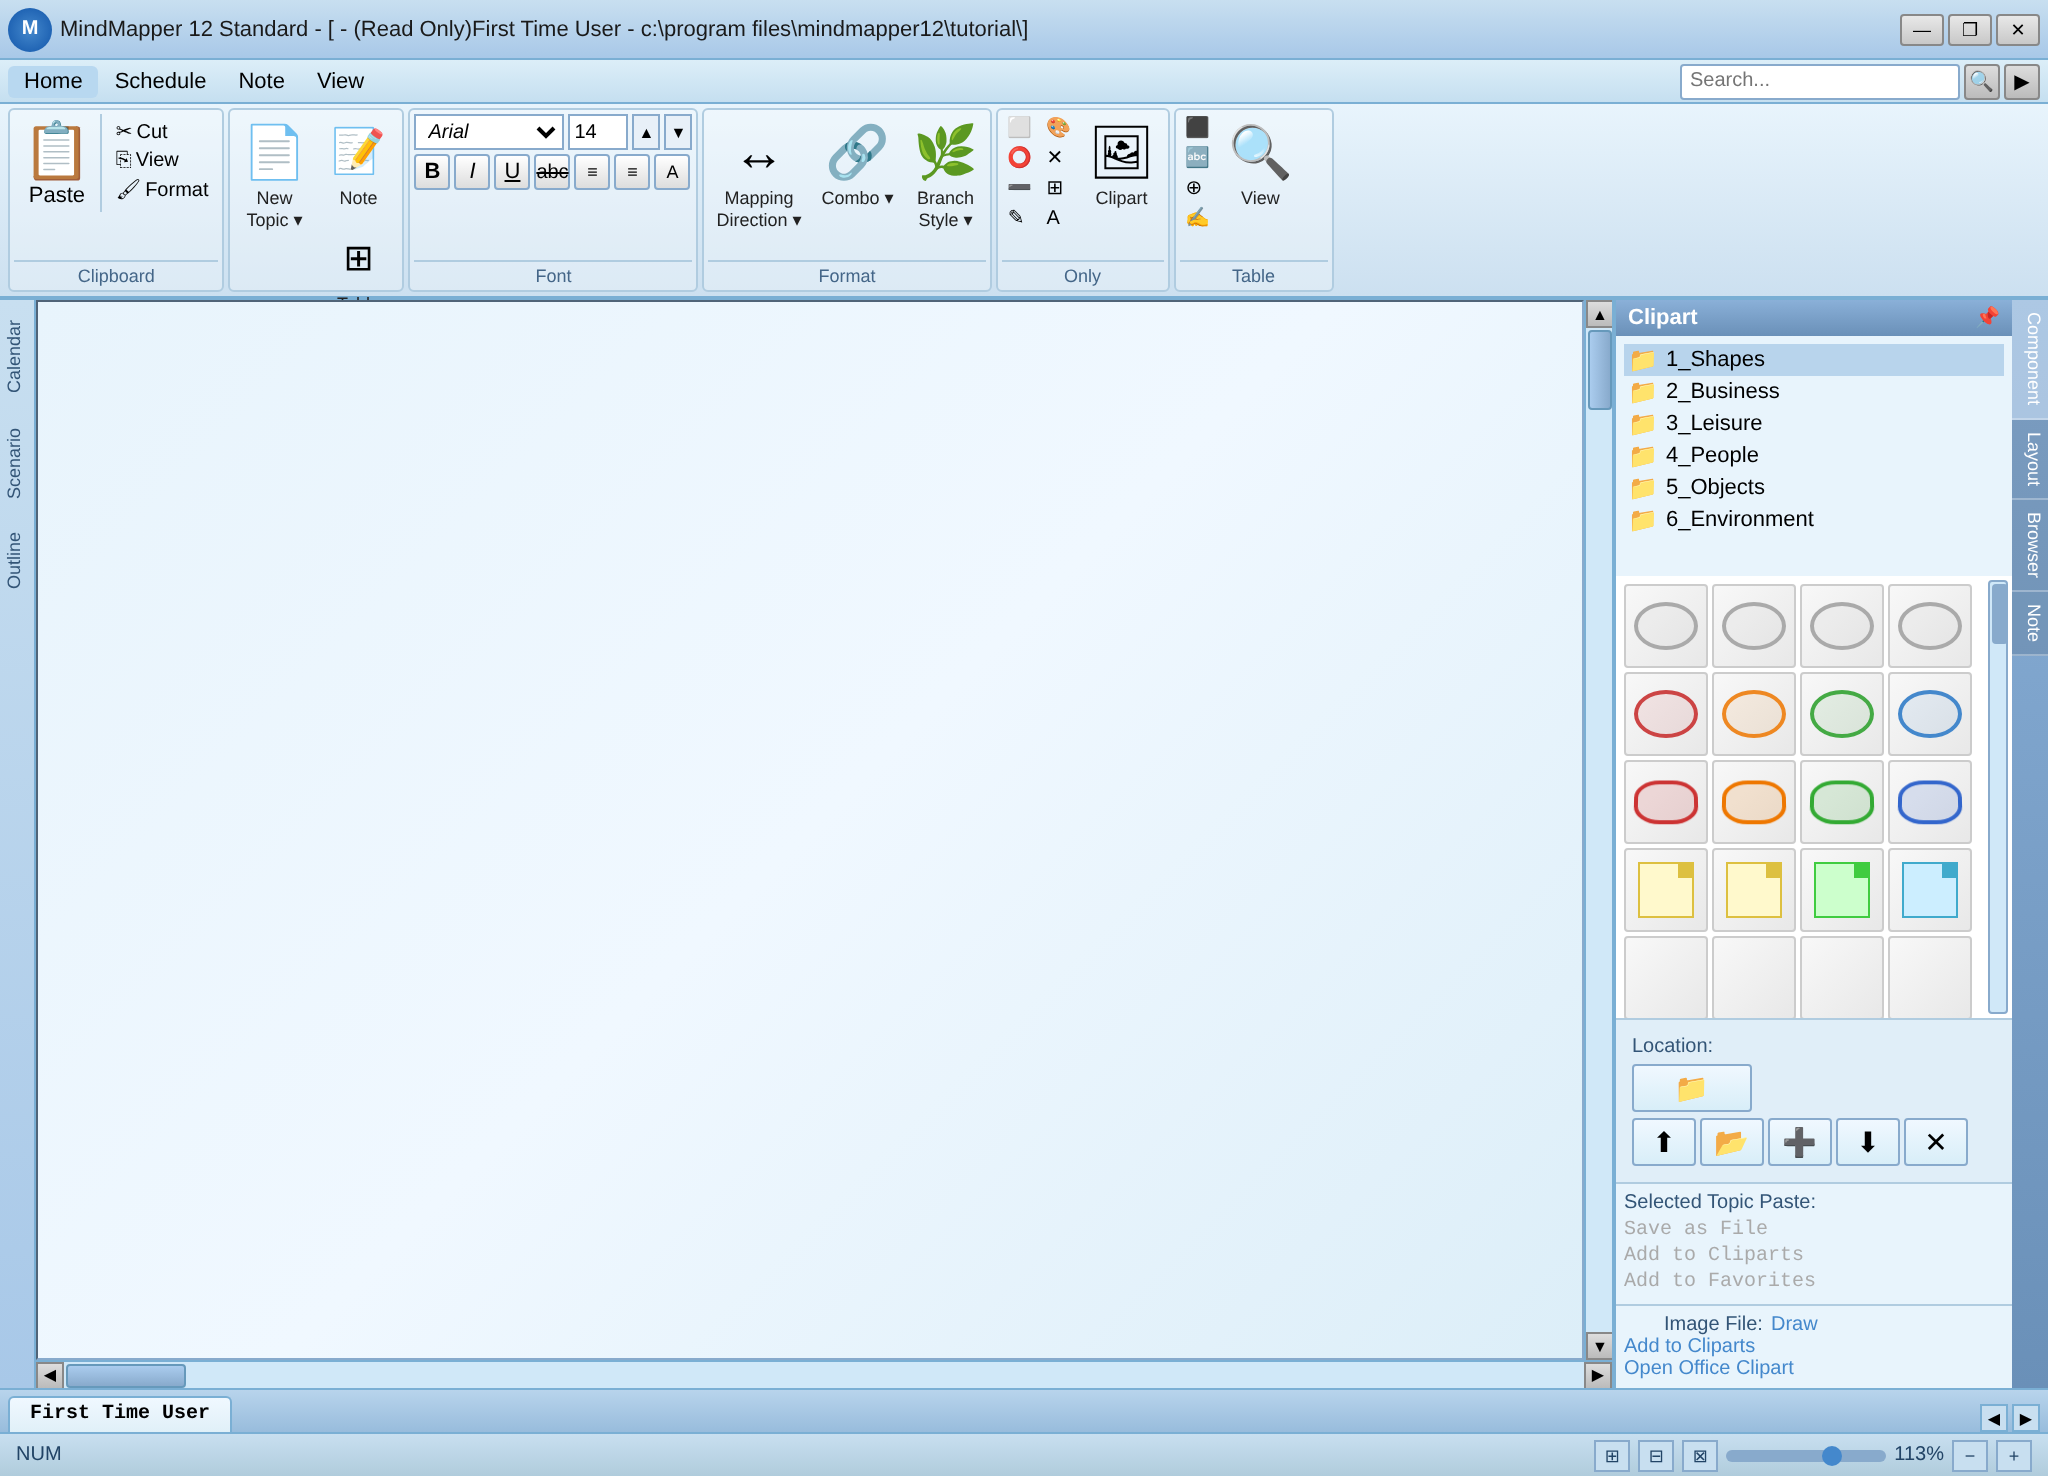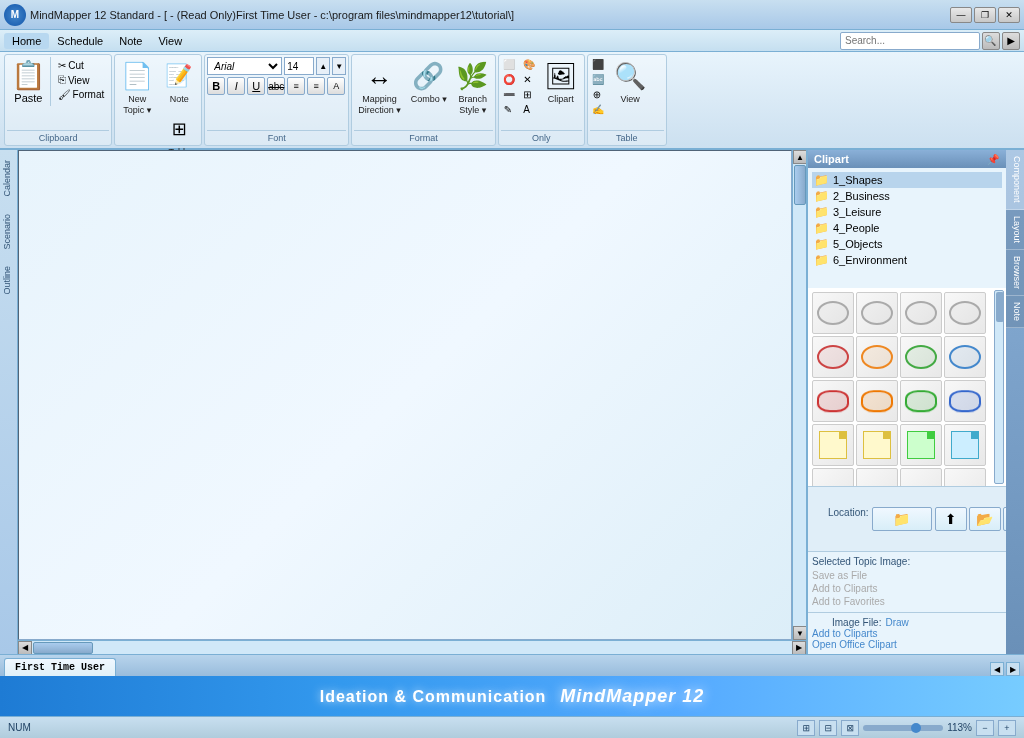--- a/index.html
+++ b/index.html
@@ -80,28 +80,28 @@
     #panel-title { color: white; font-size: 11px; font-weight: bold; }
     #panel-pin { color: white; font-size: 10px; cursor: pointer; }
     #panel-tree { padding: 4px; flex: none; height: 120px; }
     .tree-item { display: flex; align-items: center; gap: 4px; padding: 1px 2px; font-size: 11px; cursor: pointer; }
     .tree-item.selected { background: #b8d4ec; }
     .folder-icon { color: #e8a020; font-size: 12px; }
     #clipart-grid { flex: 1; padding: 4px; overflow-y: auto; background: white; }
     .clipart-row { display: flex; gap: 2px; margin-bottom: 2px; }
     .clipart-cell { width: 42px; height: 42px; border: 1px solid #ccc; background: linear-gradient(135deg, #f8f8f8, #e8e8e8); cursor: pointer; display: flex; align-items: center; justify-content: center; border-radius: 2px; }
 
-    #location-bar { padding: 20px; display: flex; gap: 3px; background: #e0eef8; border-top: 1px solid #b0cce0; }
+    #location-bar { padding: 8px; display: flex; flex-direction: column; gap: 3px; background: #e0eef8; border-top: 1px solid #b0cce0; }
     #location-label { font-size: 10px; color: #335577; }
     .location-btns { display: flex; gap: 2px; }
     .loc-btn { width: 32px; height: 24px; background: linear-gradient(to bottom, #f0f8ff, #d8eef8); border: 1px solid #88aacc; cursor: pointer; display: flex; align-items: center; justify-content: center; font-size: 14px; border-radius: 2px; }
     #selected-topic-section { padding: 4px; background: #e8f4fc; border-top: 1px solid #b0cce0; }
     #selected-topic-label { font-size: 10px; color: #335577; margin-bottom: 2px; }
     .action-link { font-size: 10px; color: #4488cc; cursor: pointer; display: block; padding: 1px 0; }
-    .action-link.disabled { color: #aaa; cursor: default; }
+    .action-link.disabled { color: #aaa; cursor: default; font-family: Liberation Mono, monospace; }
     #image-file-section { padding: 4px; border-top: 1px solid #b0cce0; background: #e8f4fc; }
     #image-file-label { font-size: 10px; color: #335577; }
     .image-action-link { font-size: 10px; color: #4488cc; cursor: pointer; display: block; }
 
     
     #right-sidebar-tabs { width: 18px; background: linear-gradient(to bottom, #8ab0d8, #6a90b8); display: flex; flex-direction: column; }
     .right-tab { writing-mode: vertical-rl; font-size: 9px; padding: 6px 2px; cursor: pointer; color: white; white-space: nowrap; border-bottom: 1px solid rgba(255,255,255,0.3); background: rgba(0,0,0,0.1); }
     .right-tab.active { background: rgba(255,255,255,0.3); }
 
     #main-container { display: flex; flex-direction: column; height: calc(738px - 30px - 22px - 98px); }
@@ -436,21 +436,21 @@
         <div class="location-btns">
           <div class="loc-btn">⬆</div>
           <div class="loc-btn">📂</div>
           <div class="loc-btn">➕</div>
           <div class="loc-btn">⬇</div>
           <div class="loc-btn">✕</div>
         </div>
       </div>
 
       <div id="selected-topic-section">
-        <div id="selected-topic-label">Selected Topic Image:</div>
+        <div id="selected-topic-label">Selected Topic Paste:</div>
         <span class="action-link disabled">Save as File</span>
         <span class="action-link disabled">Add to Cliparts</span>
         <span class="action-link disabled">Add to Favorites</span>
       </div>
 
       <div id="image-file-section">
         <div style="display:flex;gap:4px;align-items:center;padding-left:20px;">
           <div id="image-file-label">Image File:</div>
           <span class="image-action-link">Draw</span>
         </div>
@@ -470,26 +470,20 @@
   </div>
 
   <div id="tab-bar">
     <div class="doc-tab active">First Time User</div>
     <div class="tab-nav-btns">
       <div class="tab-nav-btn">◀</div>
       <div class="tab-nav-btn">▶</div>
     </div>
   </div>
 
-  <div id="footer">
-    <div id="footer-text">
-      <span>Ideation &amp; Communication</span>&nbsp;&nbsp;
-      <span style="font-size:18px;font-weight:bold;font-style:italic;text-shadow:0 0 12px rgba(255,255,255,0.9);">MindMapper 12</span>
-    </div>
-  </div>
 
   <div id="status-bar">
     <div>NUM</div>
     <div id="status-right">
       <div class="status-icon-btn">⊞</div>
       <div class="status-icon-btn">⊟</div>
       <div class="status-icon-btn">⊠</div>
       <div class="zoom-slider">
         <div class="zoom-thumb"></div>
       </div>

